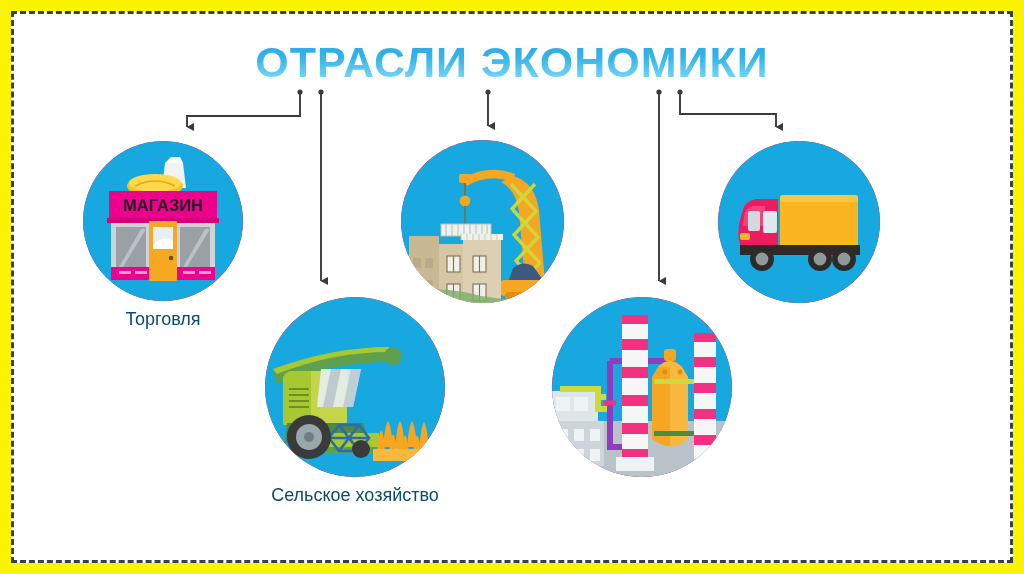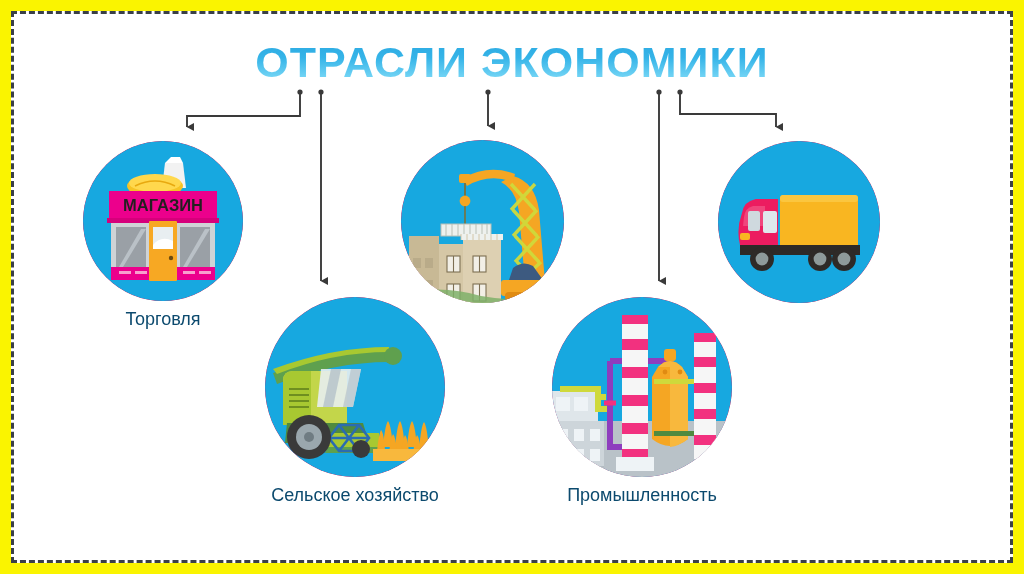--- a/index.html
+++ b/index.html
@@ -373,17 +373,16 @@
             <rect x="112" y="52" width="12" height="12" rx="3" fill="#f5a623"></rect>
             <path d="M106 70 q12 -12 24 0 l6 10 l0 62 q-18 14 -36 0 l0 -62 Z" fill="#f5a623"></path>
             <path d="M106 70 q12 -12 24 0 l6 10 l0 62 q-9 7 -18 8 l0 -80 Z" fill="#f8b83d"></path>
             <rect x="102" y="82" width="40" height="5" fill="#cfd93b"></rect>
             <rect x="102" y="134" width="40" height="5" fill="#4f8a3f"></rect>
             <circle cx="113" cy="75" r="2.4" fill="#e08b12"></circle>
             <circle cx="128" cy="75" r="2.4" fill="#e08b12"></circle>
           </g>
         </svg>
       </div>
-      <div class="label">Промышленность</div>
     </div>
 
   </div>
 </div>
 
 </body></html>

